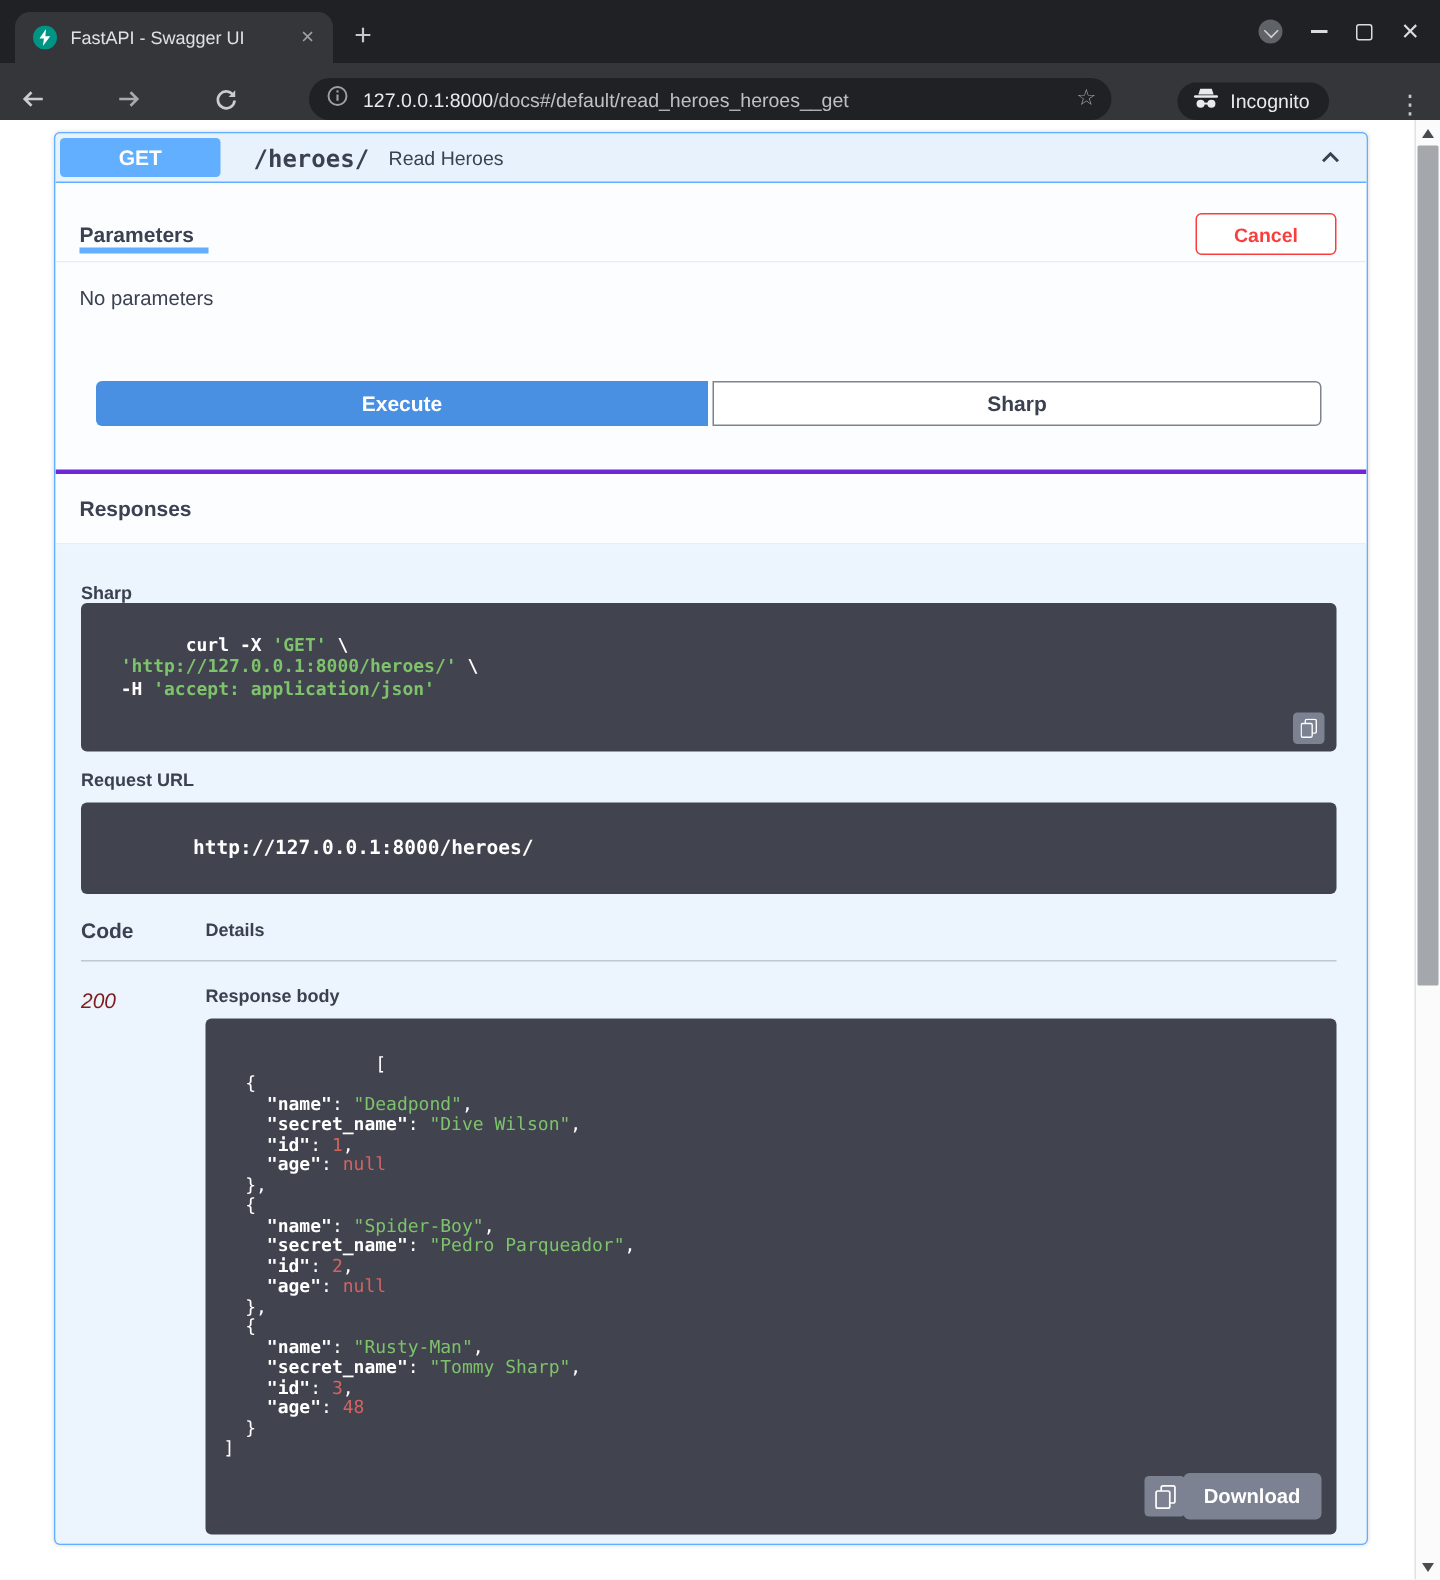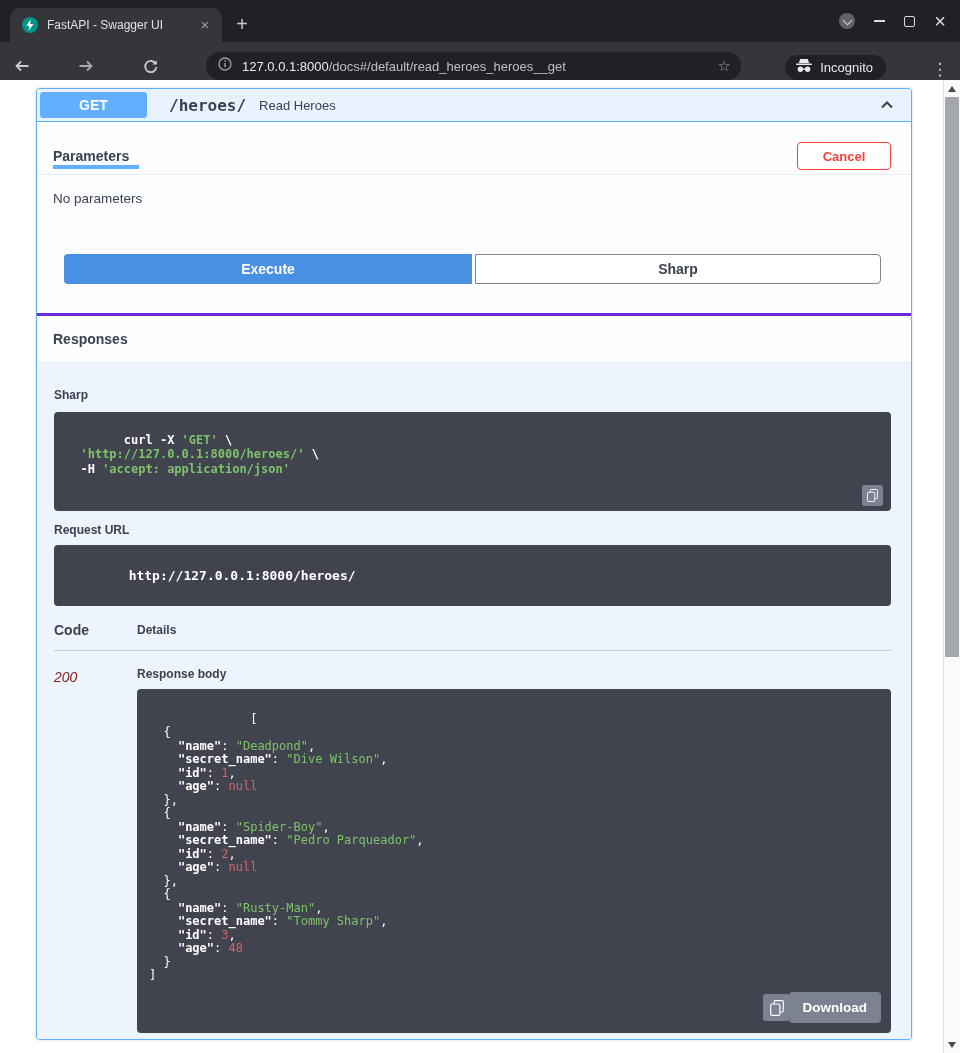--- a/index.html
+++ b/index.html
@@ -67,21 +67,21 @@
                color:#3b4151; font-weight:bold; font-size:14px; font-family:inherit; }
 
   .responses-header { height:50px; display:flex; align-items:center; padding:0 16px; background:#fbfdff;
                       border-top:3px solid #6d28d9; border-bottom:1px solid #e8edf1; }
   .responses-title { font-size:14px; font-weight:bold; color:#3b4151; }
 
   .responses-body { background:#ecf5fd; padding:25px 20px 6px 17px; }
   .block-label { font-size:12px; font-weight:bold; color:#3b4151; }
 
   .code-block { background:var(--code-bg,#41444e); border-radius:4px; color:#fff; white-space:pre; position:relative; }
-  .curl-block { margin-top:10px; padding:6px 44px 6px 12px; font-size:12px; line-height:14.5px; font-weight:600; }
+  .curl-block { padding:6px 44px 6px 12px; font-size:12px; line-height:14.5px; font-weight:600; }
   .req-url-block { margin-top:8px; padding:8px 12px; font-size:13px; font-weight:600; }
   .json-block { margin-top:8px; padding:10px 12px; font-size:12px; line-height:13.5px; min-height:290px; }
 
   .str { color:var(--code-string,#7ec36b); }
   .num { color:var(--code-number,#d36363); }
   .key { color:#fff; font-weight:600; }
 
   .copy-btn { position:absolute; background:var(--button-gray,#7d8293); border:none; border-radius:3px;
               display:flex; align-items:center; justify-content:center; }
   .copy-sm { right:8px; bottom:5px; width:21px; height:21px; }

